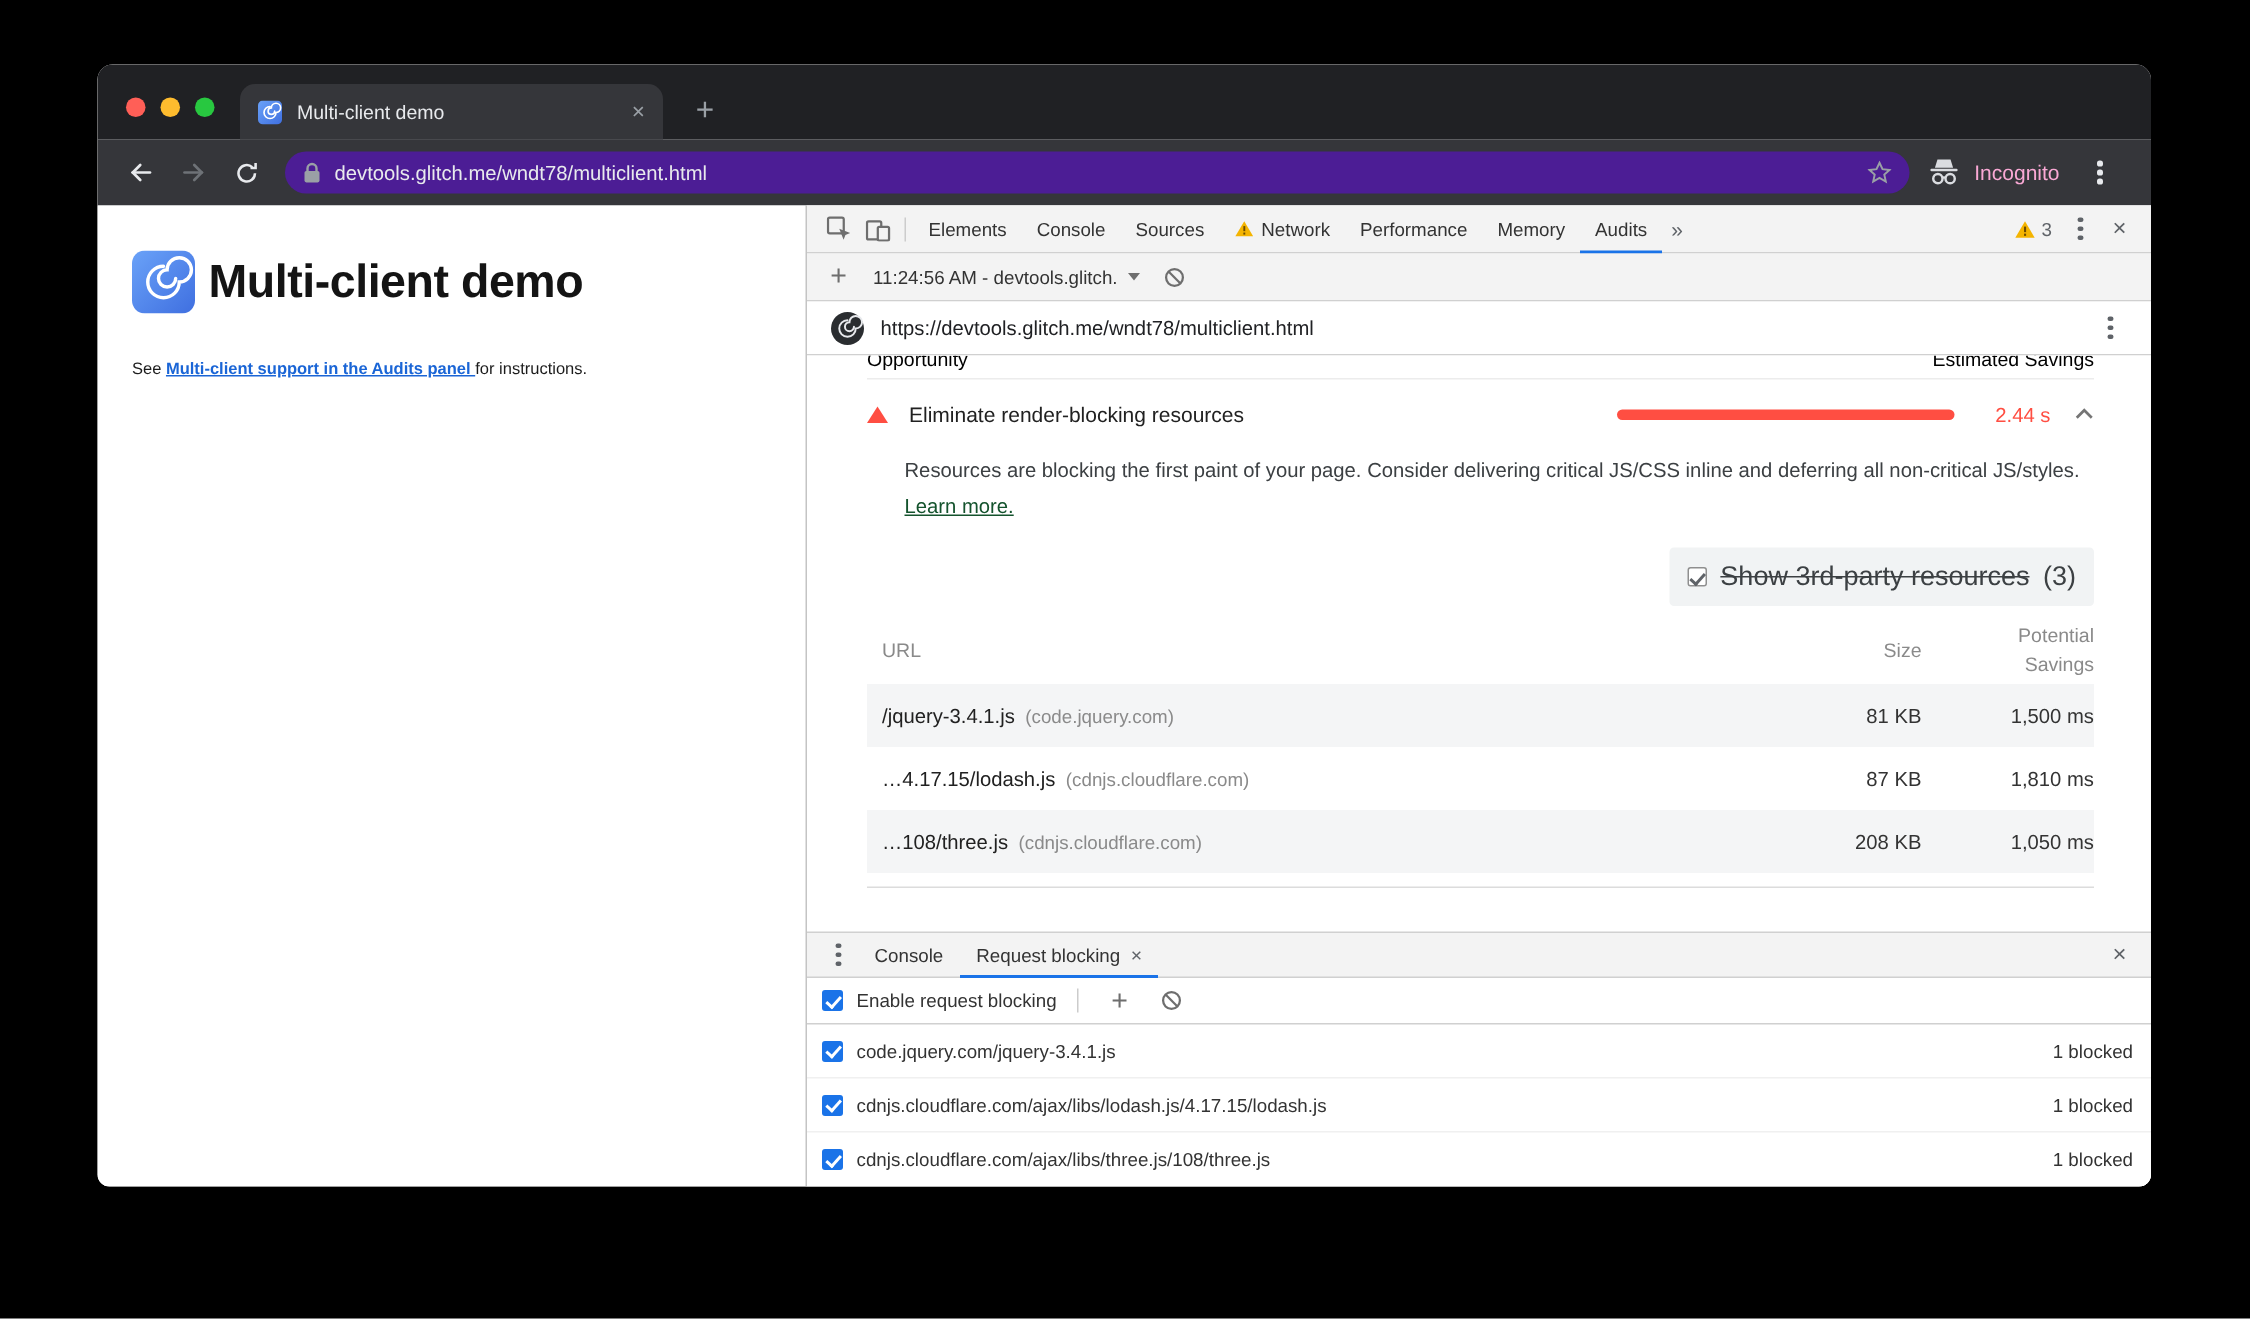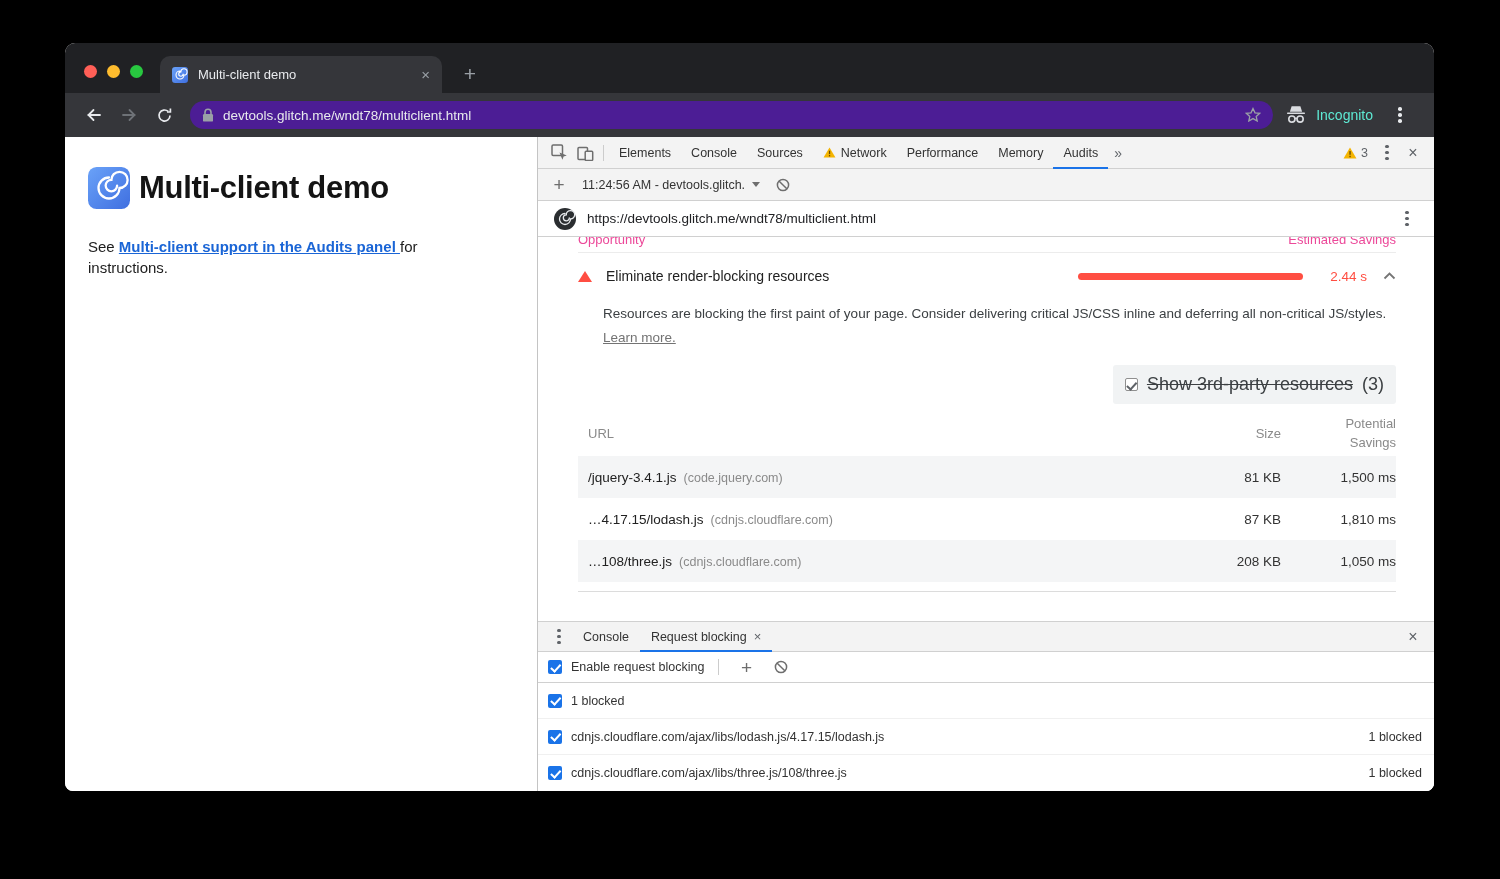--- a/index.html
+++ b/index.html
@@ -22,33 +22,33 @@
   .newtab { position:absolute; left:392px; bottom:6px; width:26px; height:26px; color:#9aa0a6;
     font-size:21px; line-height:25px; text-align:center; }
 
   
   .btoolbar { height:44px; background:#35363a; display:flex; align-items:center; padding:0 14px; flex:none; }
   .nav-btn { width:30px; height:30px; display:flex; align-items:center; justify-content:center; border-radius:50%; margin-right:5px; flex:none; }
   .urlpill { flex:1; height:28px; background:#4c1d95; border-radius:14px; display:flex; align-items:center;
     padding:0 12px; margin:0 12px 0 6px; gap:9px; min-width:0; }
   .url-text { font-size:13.5px; color:#e8eaed; white-space:nowrap; overflow:hidden; flex:1; }
   .incog { display:flex; align-items:center; gap:9px; margin-right:12px; flex:none; }
-  .incog-label { color:#5eead4; font-size:14px; }
+  .incog-label { color:#f9a8d4; font-size:14px; }
 
   .dots3 { position:relative; width:4px; height:16px; display:inline-block; flex:none; }
   .dots3 i { position:absolute; left:0; width:3.5px; height:3.5px; border-radius:50%; background:#5f6368; }
   .dots3 i:nth-child(1){top:0} .dots3 i:nth-child(2){top:6px} .dots3 i:nth-child(3){top:12px}
   .dots3.light i { background:#e8eaed; }
 
   
   .content { flex:1; display:flex; min-height:0; }
   .page { width:472px; flex:none; background:#fff; padding:30px 24px 0 23px; }
   .page-header { display:flex; align-items:center; gap:9px; }
   .page-title { font-size:31px; font-weight:700; color:#141414; letter-spacing:-.3px; }
-  .page p { margin-top:27px; font-size:15px; line-height:21px; color:#1c1c1c; width:412px; }
+  .page p { margin-top:27px; font-size:11px; line-height:21px; color:#1c1c1c; width:412px; }
   .page a { color:#1a65d6; font-weight:700; text-decoration:underline; }
 
   
   .devtools { flex:1; min-width:0; background:#fff; border-left:1px solid #c4c4c4; display:flex; flex-direction:column; }
   .dt-toolbar { height:32px; flex:none; background:#f3f3f3; border-bottom:1px solid #d0d0d0;
     display:flex; align-items:center; padding:0 8px; }
   .icon-btn { width:26px; height:26px; display:flex; align-items:center; justify-content:center; flex:none; }
   .vdiv { width:1px; height:16px; background:#ccc; margin:0 5px; flex:none; }
   .dt-tab { height:32px; display:flex; align-items:center; gap:5px; padding:0 10px; font-size:12.5px; color:#333; flex:none; }
   .dt-tab.active { box-shadow:inset 0 -2px 0 #1a73e8; }
@@ -63,31 +63,31 @@
   .caret-down { width:0; height:0; border-left:4px solid transparent; border-right:4px solid transparent; border-top:5px solid #6e6e6e; }
   .plus-gray { color:#6e6e6e; font-size:19px; line-height:1; }
 
   .dt-urlrow { height:36px; flex:none; background:#fff; border-bottom:1px solid #d0d0d0;
     display:flex; align-items:center; gap:11px; padding:0 14px 0 16px; }
   .dt-urlrow .rurl { font-size:13.5px; color:#202124; }
 
   
   .dt-report { flex:1; min-height:0; overflow:hidden; padding:0 38px 0 40px; background:#fff; }
   .lh-colhead { display:flex; justify-content:space-between; height:16px; overflow:hidden;
-    border-bottom:1px solid #ececec; color:#ec4899; font-size:13px; }
+    border-bottom:1px solid #ececec; color:#000000; font-size:13px; }
   .lh-colhead span { display:block; line-height:22px; margin-top:-8px; }
   .lh-audit-row { display:flex; align-items:center; height:40px; margin-top:3px; }
   .tri-red { width:0; height:0; border-left:7px solid transparent; border-right:7px solid transparent;
     border-bottom:11px solid #ff4e42; flex:none; }
   .lh-audit-title { margin-left:14px; font-size:14px; color:#212121; white-space:nowrap; }
   .redbar { width:225px; height:7px; border-radius:3.5px; background:#ff4e42; margin-left:auto; flex:none; }
   .lh-savings { width:52px; text-align:right; margin-left:12px; color:#ff4e42; font-size:13.5px; flex:none; }
   .lh-collapse { margin-left:16px; flex:none; display:flex; align-items:center; }
   .lh-desc { margin:6px 0 0 25px; max-width:786px; font-size:13.5px; line-height:24px; color:#3c4043; }
-  .lh-desc a { color:#737373; }
+  .lh-desc a { color:#14532d; }
   .lh-3p-row { display:flex; justify-content:flex-end; margin-top:15px; }
   .pill { display:flex; align-items:center; gap:9px; background:#f1f3f4; border-radius:3px;
     padding:9px 12px; font-size:18px; color:#3c4043; }
   .strike { text-decoration:line-through; }
 
   .cbx { width:14px; height:14px; border-radius:2px; background:#1a73e8; position:relative; flex:none; }
   .cbx::after { content:''; position:absolute; left:4.5px; top:1.5px; width:3.5px; height:7.5px;
     border:solid #fff; border-width:0 2px 2px 0; transform:rotate(42deg); }
   .cbx.gray { width:13px; height:13px; background:#fff; border:1.5px solid #8f8f8f; }
   .cbx.gray::after { left:3.5px; top:0.5px; border-color:#5f6368; }
@@ -414,20 +414,21 @@
           <span class="icon-btn plus-gray">+</span>
           <span class="icon-btn">
             <svg width="14" height="14" viewBox="0 0 14 14">
                 <circle cx="7" cy="7" r="5.6" fill="none" stroke="#6e6e6e" stroke-width="1.5"></circle>
               <line x1="3.2" y1="3.2" x2="10.8" y2="10.8" stroke="#6e6e6e" stroke-width="1.5"></line>
               </svg>
           </span>
         </div>
         <div class="block-row">
           <span class="cbx"></span>
+          <span class="pattern">code.jquery.com/jquery-3.4.1.js</span>
           <span class="count">1 blocked</span>
         </div>
         <div class="block-row">
           <span class="cbx"></span>
           <span class="pattern">cdnjs.cloudflare.com/ajax/libs/lodash.js/4.17.15/lodash.js</span>
           <span class="count">1 blocked</span>
         </div>
         <div class="block-row">
           <span class="cbx"></span>
           <span class="pattern">cdnjs.cloudflare.com/ajax/libs/three.js/108/three.js</span>

